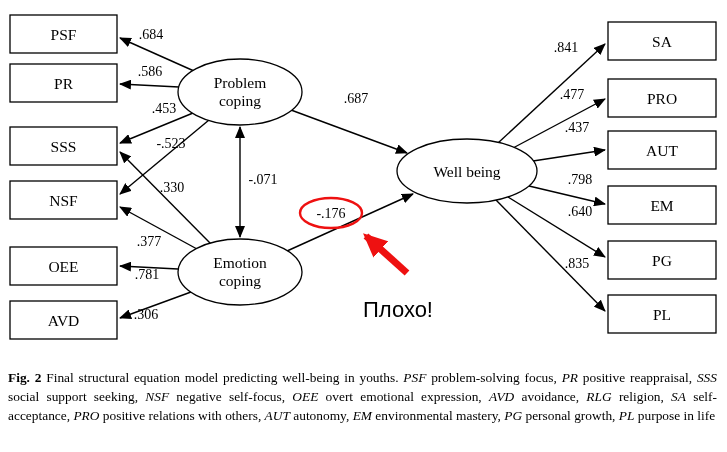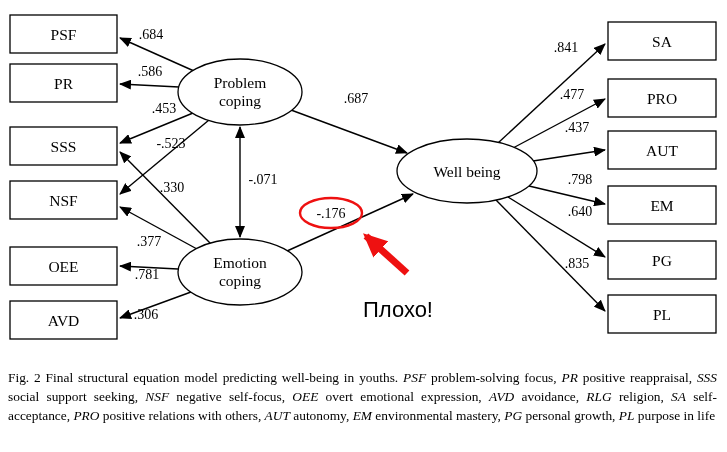--- a/index.html
+++ b/index.html
@@ -7,21 +7,21 @@
   .diagram-wrap{width:727px;height:360px;}
   svg{display:block;}
   svg text{font-family:"Liberation Serif",serif;fill:#000;}
   .boxlbl{font-size:15.5px;text-anchor:middle;}
   .lat{font-size:15.5px;text-anchor:middle;}
   .coef{font-size:14px;text-anchor:middle;}
   .annot-text{font-family:"Liberation Sans",sans-serif;font-size:22px;text-anchor:start;}
   .path-line{stroke:#000;stroke-width:1.4;fill:none;}
   .shape{fill:#ffffff;stroke:#000;stroke-width:1.3;}
   .caption{padding:8px 10px 0 8px;font-size:13.4px;line-height:1.42;color:#000;text-align:justify;}
-  .seg-bold{font-weight:normal;}
+  .seg-bold{font-weight:bold;}
   .seg-italic{font-style:italic;}
   .seg-normal{font-style:normal;}
 </style>
 </head>
 <body>
 
 <div class="diagram-wrap">
 <svg width="727" height="360" viewBox="0 0 727 360">
   <defs>
     <marker id="ah" markerUnits="userSpaceOnUse" markerWidth="12" markerHeight="10" refX="11" refY="5" orient="auto">

